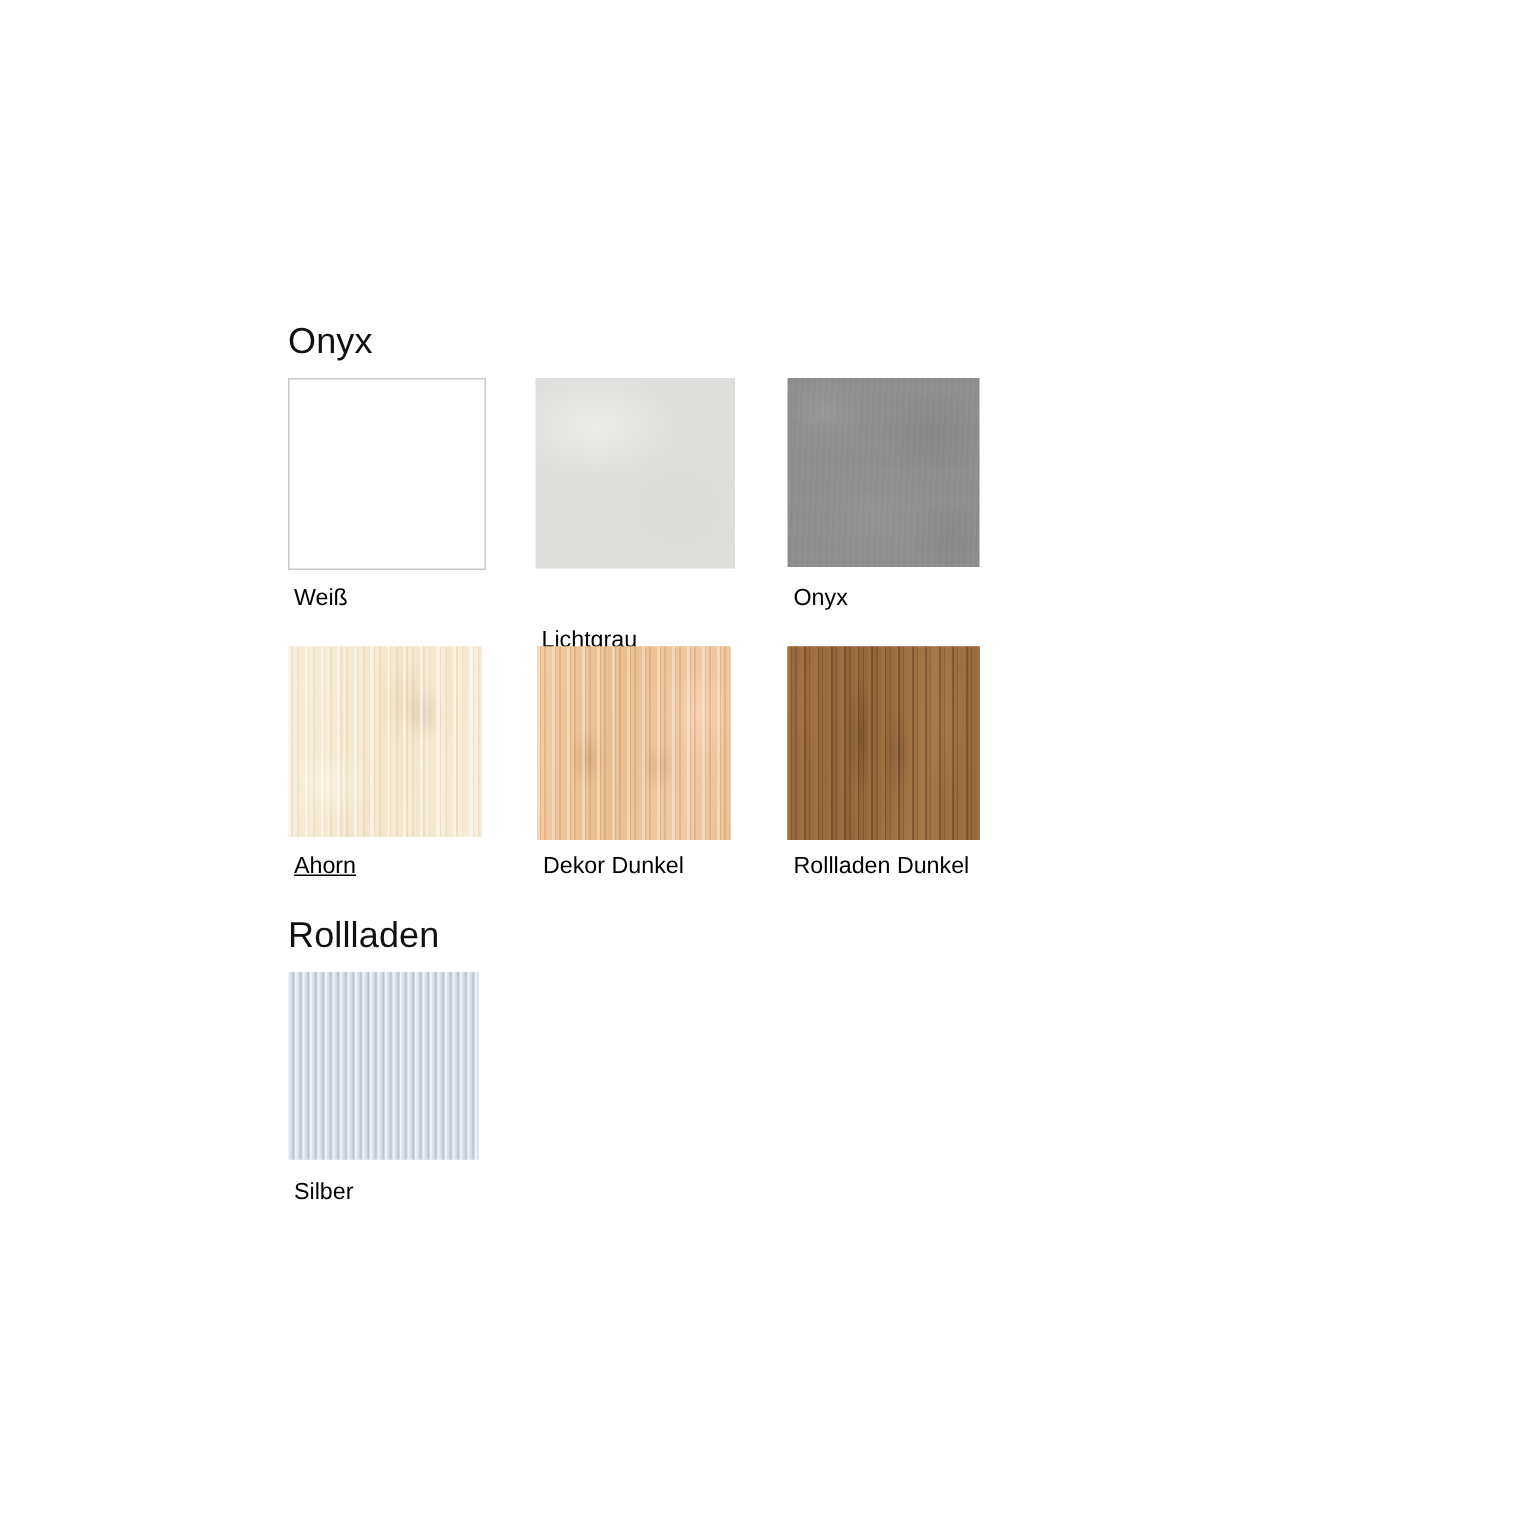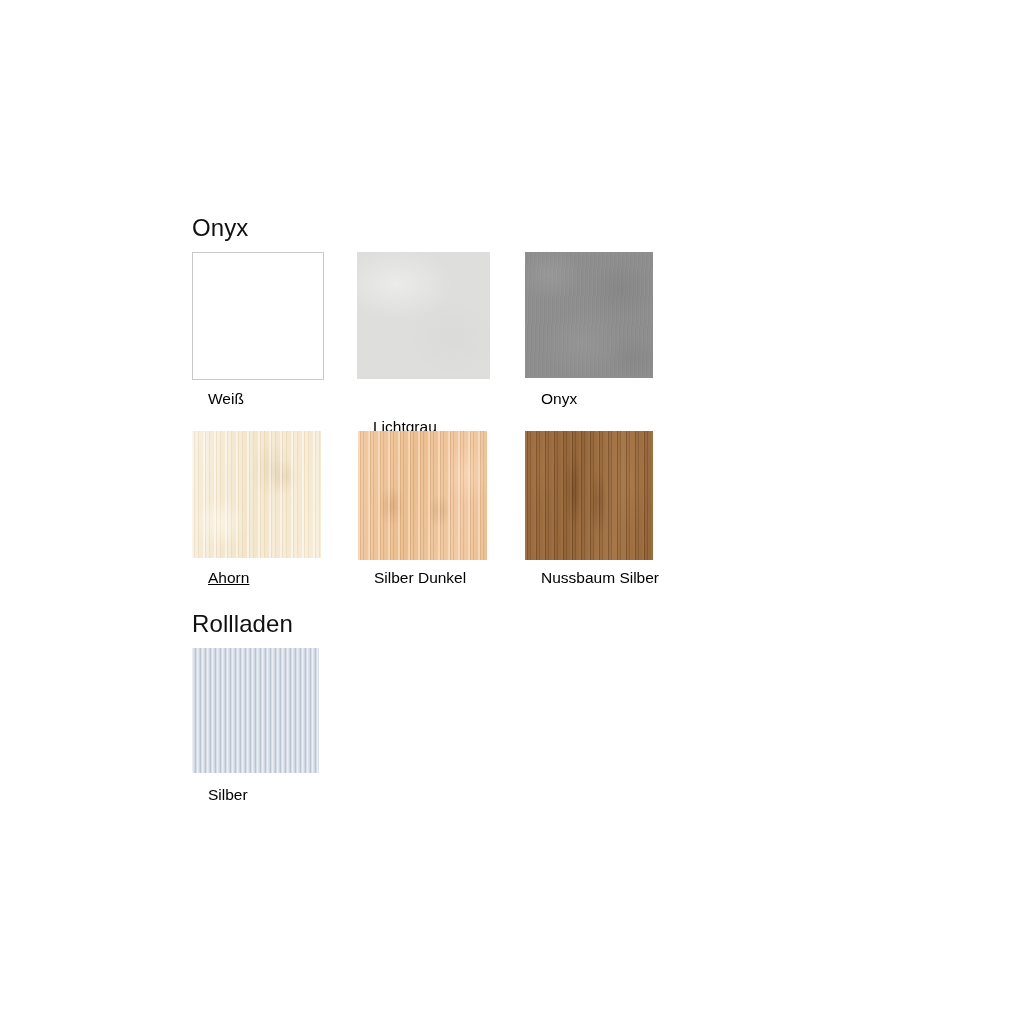--- a/index.html
+++ b/index.html
@@ -46,21 +46,21 @@
     position: absolute;
   }
   .swatch-chip {
     position: absolute;
     left: 0;
     top: 0;
     overflow: hidden;
   }
   .swatch-label {
     position: absolute;
-    left: 16px;
+    left: 4px;
     font-size: 15.5px;
     line-height: 18px;
     font-weight: 400;
     color: #000000;
     white-space: nowrap;
   }
 
   
 
   
@@ -180,26 +180,26 @@
       <div class="swatch-label" style="top:138px;">Onyx</div>
     </div>
 
     <div class="swatch-cell" style="left:192px; top:431px; width:160px; height:160px;">
       <div class="swatch-chip surf-ahorn" style="width:129px; height:127px;"></div>
       <div class="swatch-label" style="top:138px;text-decoration:underline;">Ahorn</div>
     </div>
 
     <div class="swatch-cell" style="left:358px; top:431px; width:170px; height:160px;">
       <div class="swatch-chip surf-buche" style="width:129px; height:129px;"></div>
-      <div class="swatch-label" style="top:138px;">Silber Dunkel</div>
+      <div class="swatch-label" style="top:138px;">Dekor Dunkel</div>
     </div>
 
     <div class="swatch-cell" style="left:525px; top:431px; width:200px; height:160px;">
       <div class="swatch-chip surf-nussbaum" style="width:128px; height:129px;"></div>
-      <div class="swatch-label" style="top:138px;">Nussbaum Silber</div>
+      <div class="swatch-label" style="top:138px;">Rollladen Dunkel</div>
     </div>
 
   </div>
 
   <div class="section-heading" id="heading-roll">Rollladen</div>
 
   <div class="swatch-group">
 
     <div class="swatch-cell" style="left:192px; top:648px; width:160px; height:160px;">
       <div class="swatch-chip surf-silber" style="width:127px; height:125px;"></div>

